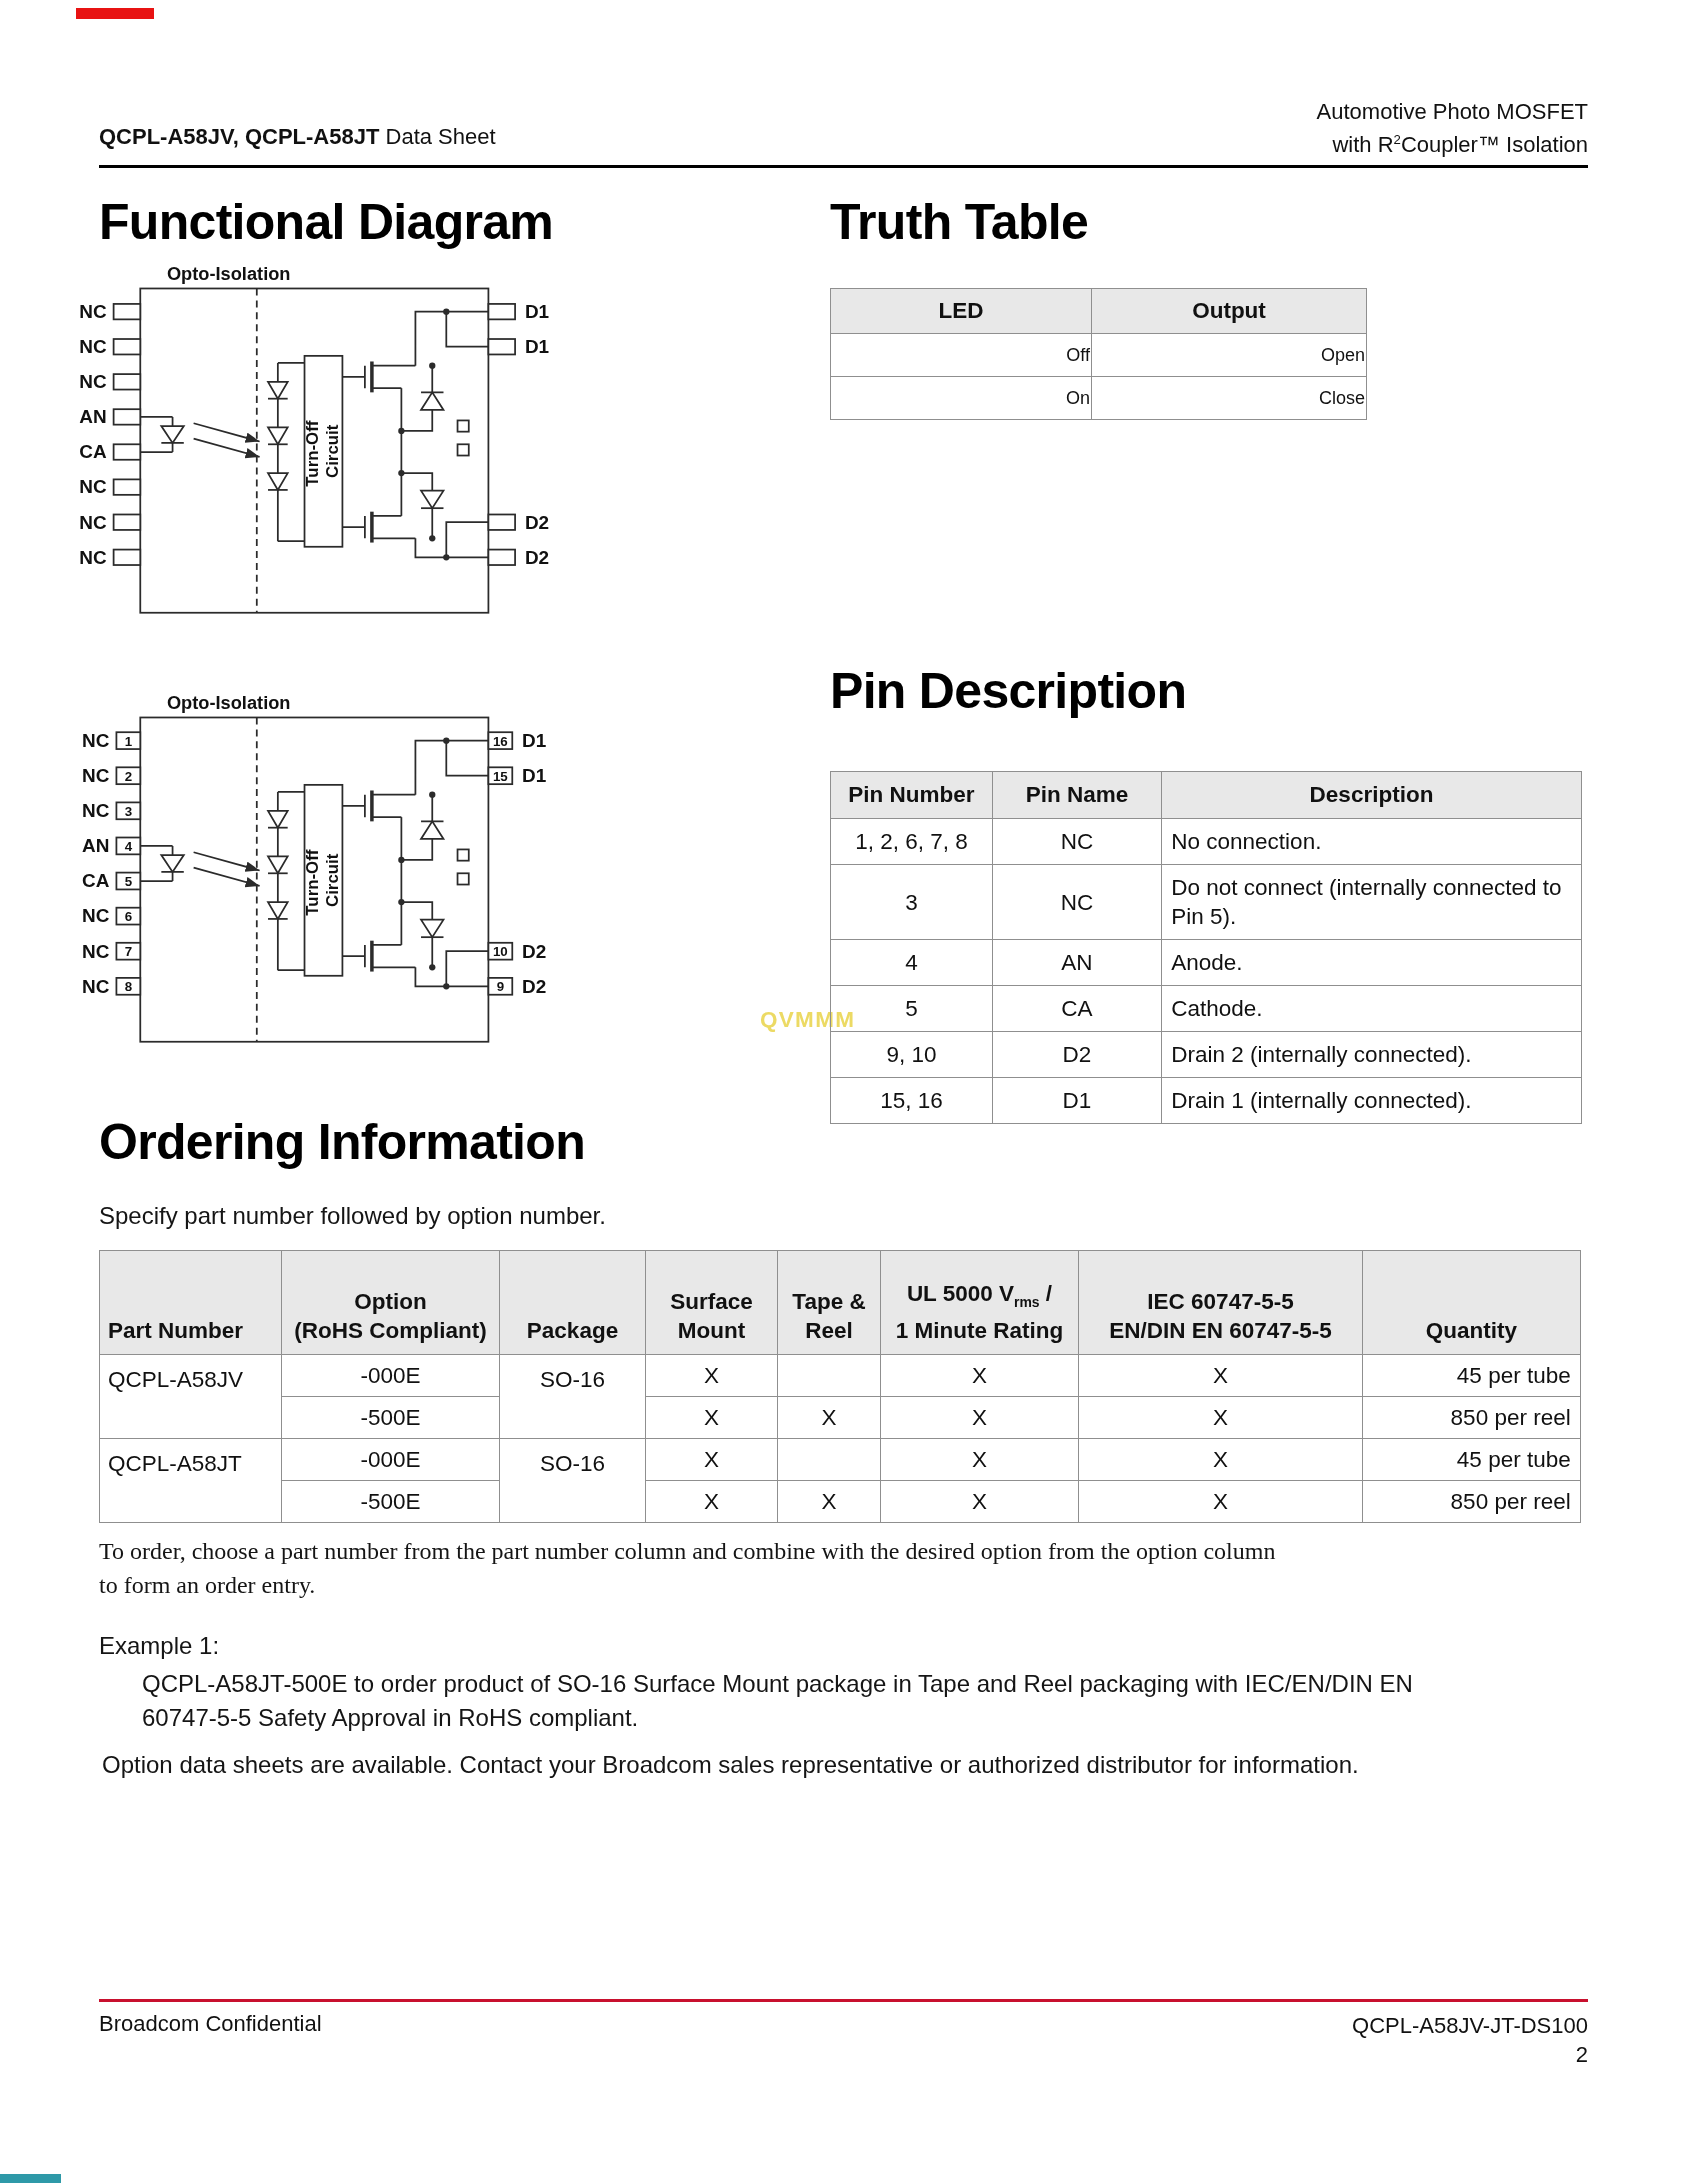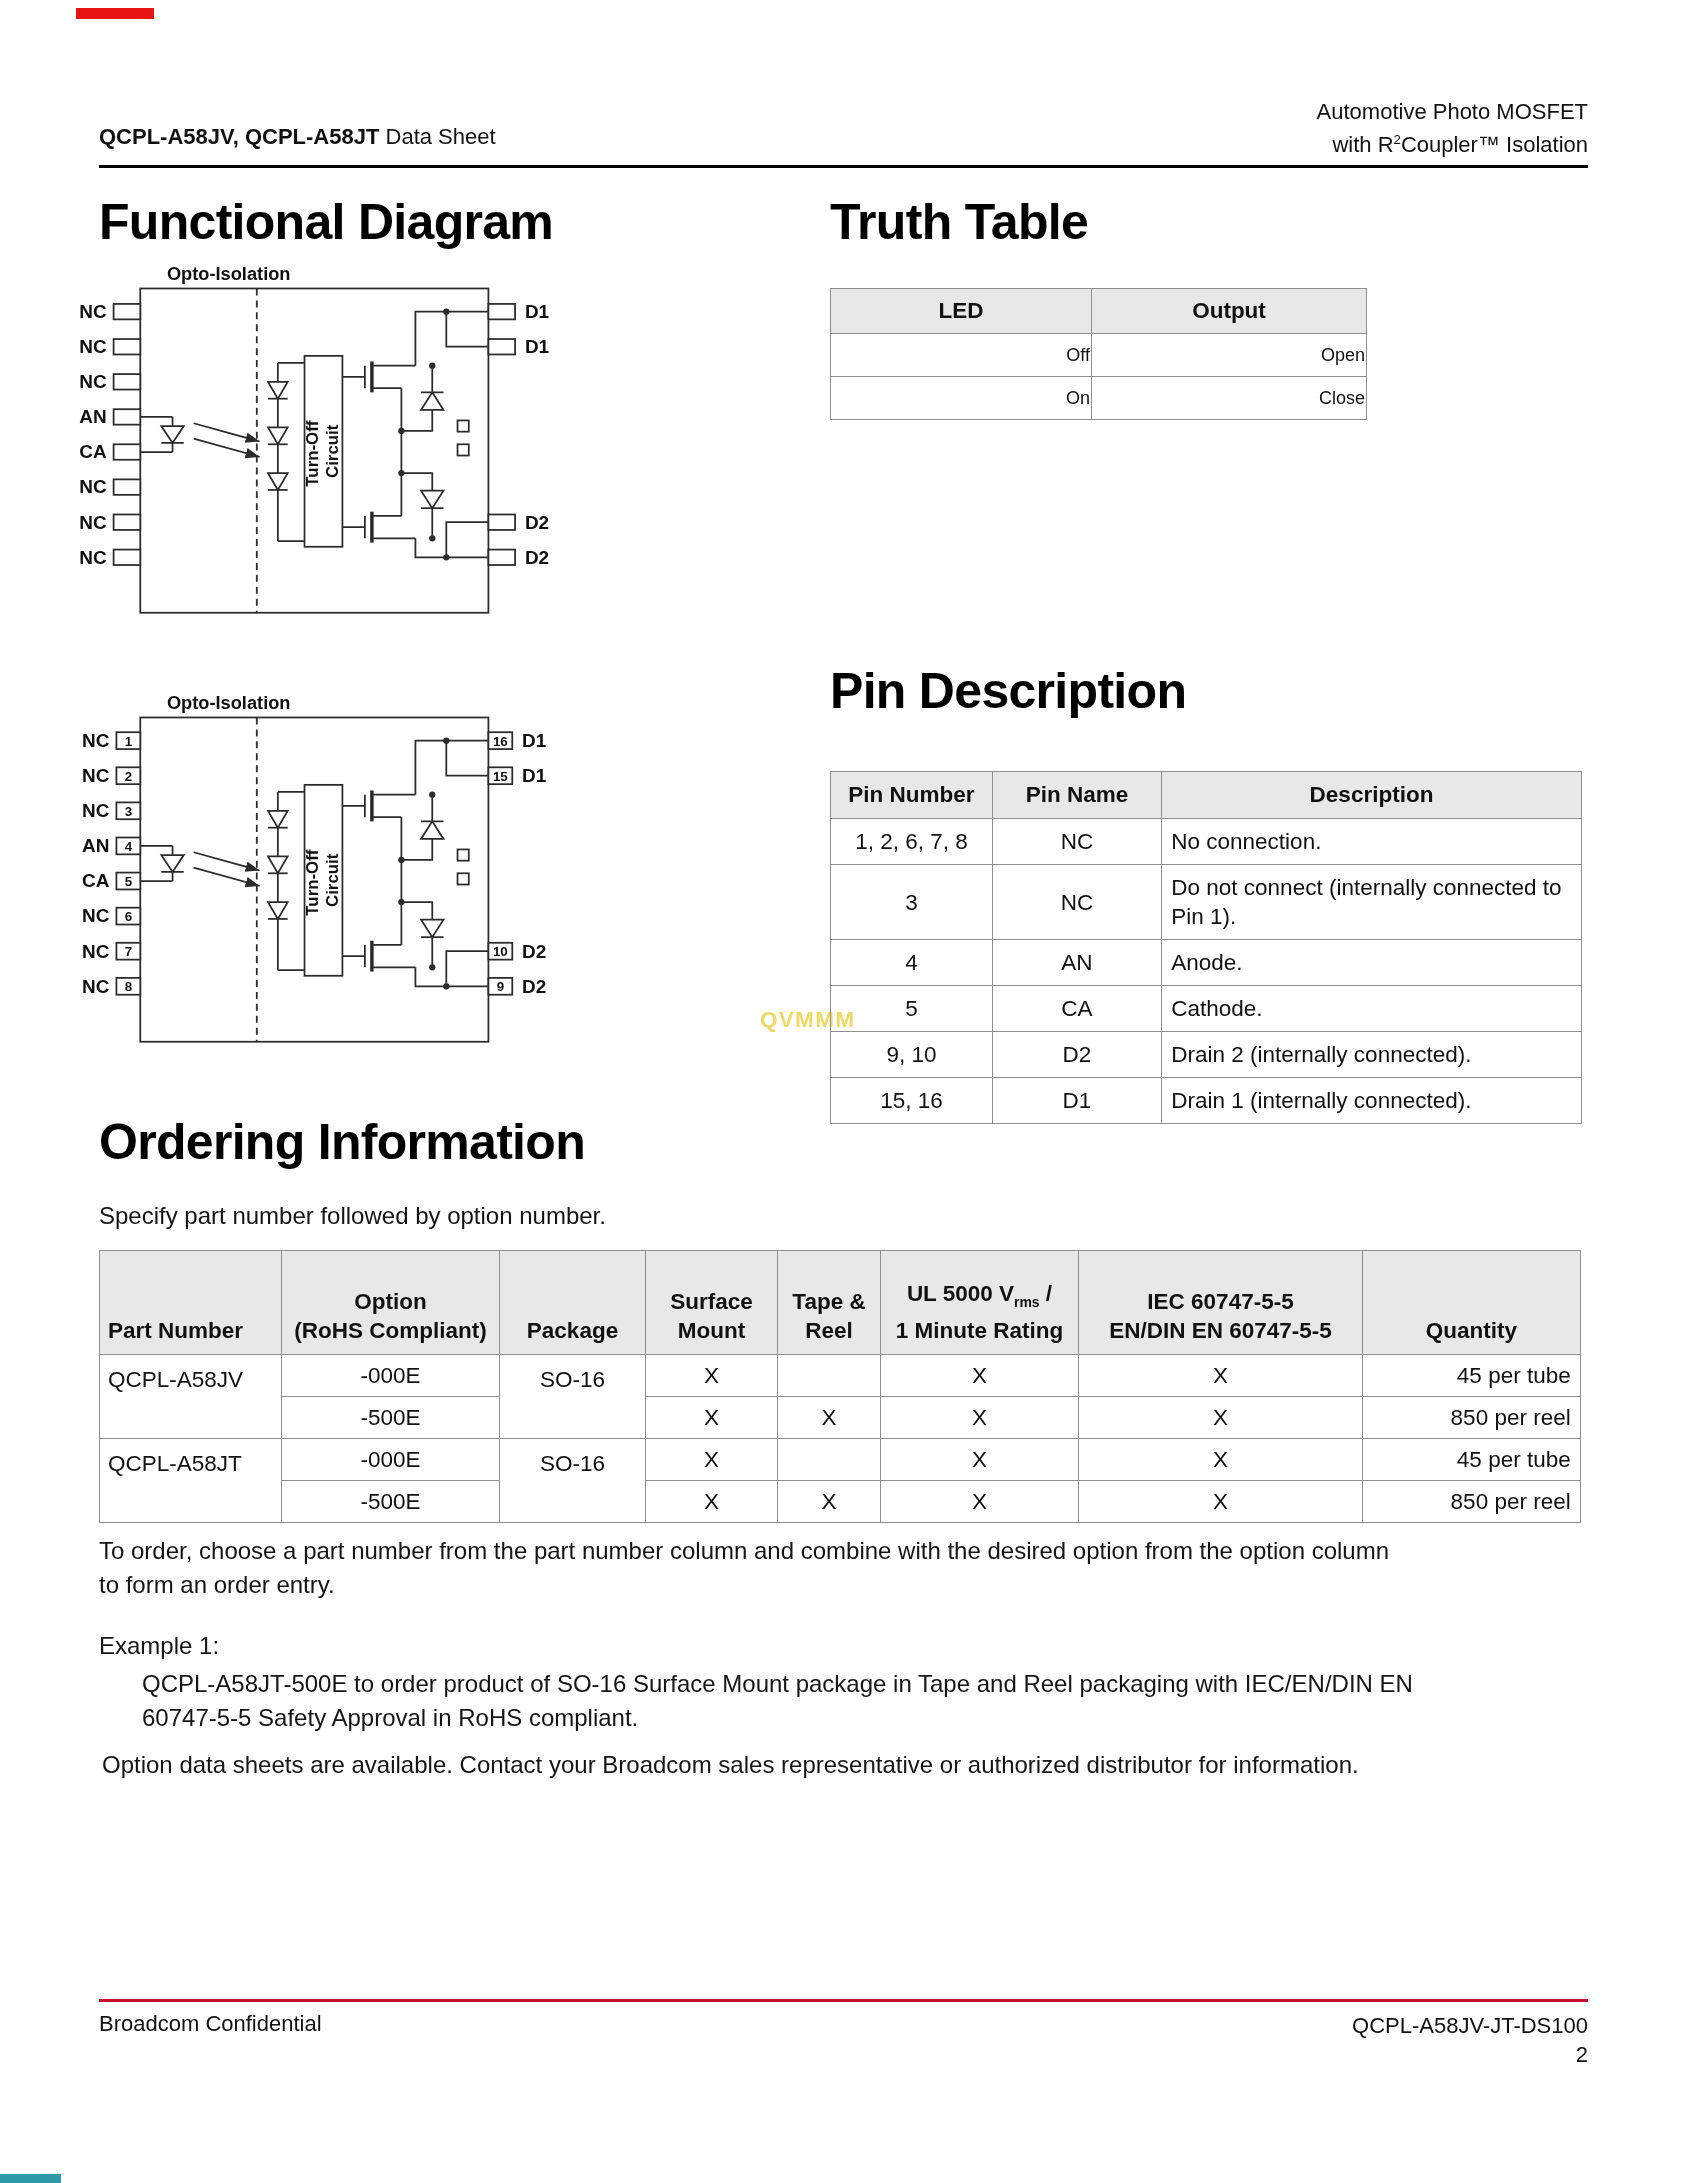--- a/index.html
+++ b/index.html
@@ -208,21 +208,21 @@
       </thead>
       <tbody>
         <tr>
             <td class="c">1, 2, 6, 7, 8</td>
             <td class="c">NC</td>
             <td class="l">No connection.</td>
           </tr>
         <tr>
             <td class="c">3</td>
             <td class="c">NC</td>
-            <td class="l">Do not connect (internally connected to Pin 1).</td>
+            <td class="l">Do not connect (internally connected to Pin 5).</td>
           </tr>
         <tr>
             <td class="c">4</td>
             <td class="c">AN</td>
             <td class="l">Anode.</td>
           </tr>
         <tr>
             <td class="c">5</td>
             <td class="c">CA</td>
             <td class="l">Cathode.</td>
@@ -401,21 +401,21 @@
           <td class="c">X</td>
           <td class="c">X</td>
           <td class="c">X</td>
           <td class="c">X</td>
           <td class="r">850 per reel</td>
         </tr>
       </tbody>
     </table>
   </div>
 
-  <div class="body-text" style="left:99px;top:1534px;">
+  <div class="body-text" style="left:99px;top:1534px;font-family:Liberation Serif, serif;">
     <div>To order, choose a part number from the part number column and combine with the desired option from the option column</div>
     <div>to form an order entry.</div>
   </div>
   <div class="body-text" style="left:99px;top:1629px;">Example 1:</div>
   <div class="body-text" style="left:142px;top:1667px;">
     <div>QCPL-A58JT-500E to order product of SO-16 Surface Mount package in Tape and Reel packaging with IEC/EN/DIN EN</div>
     <div>60747-5-5 Safety Approval in RoHS compliant.</div>
   </div>
   <div class="body-text" style="left:102px;top:1748px;">Option data sheets are available. Contact your Broadcom sales representative or authorized distributor for information.</div>
 

